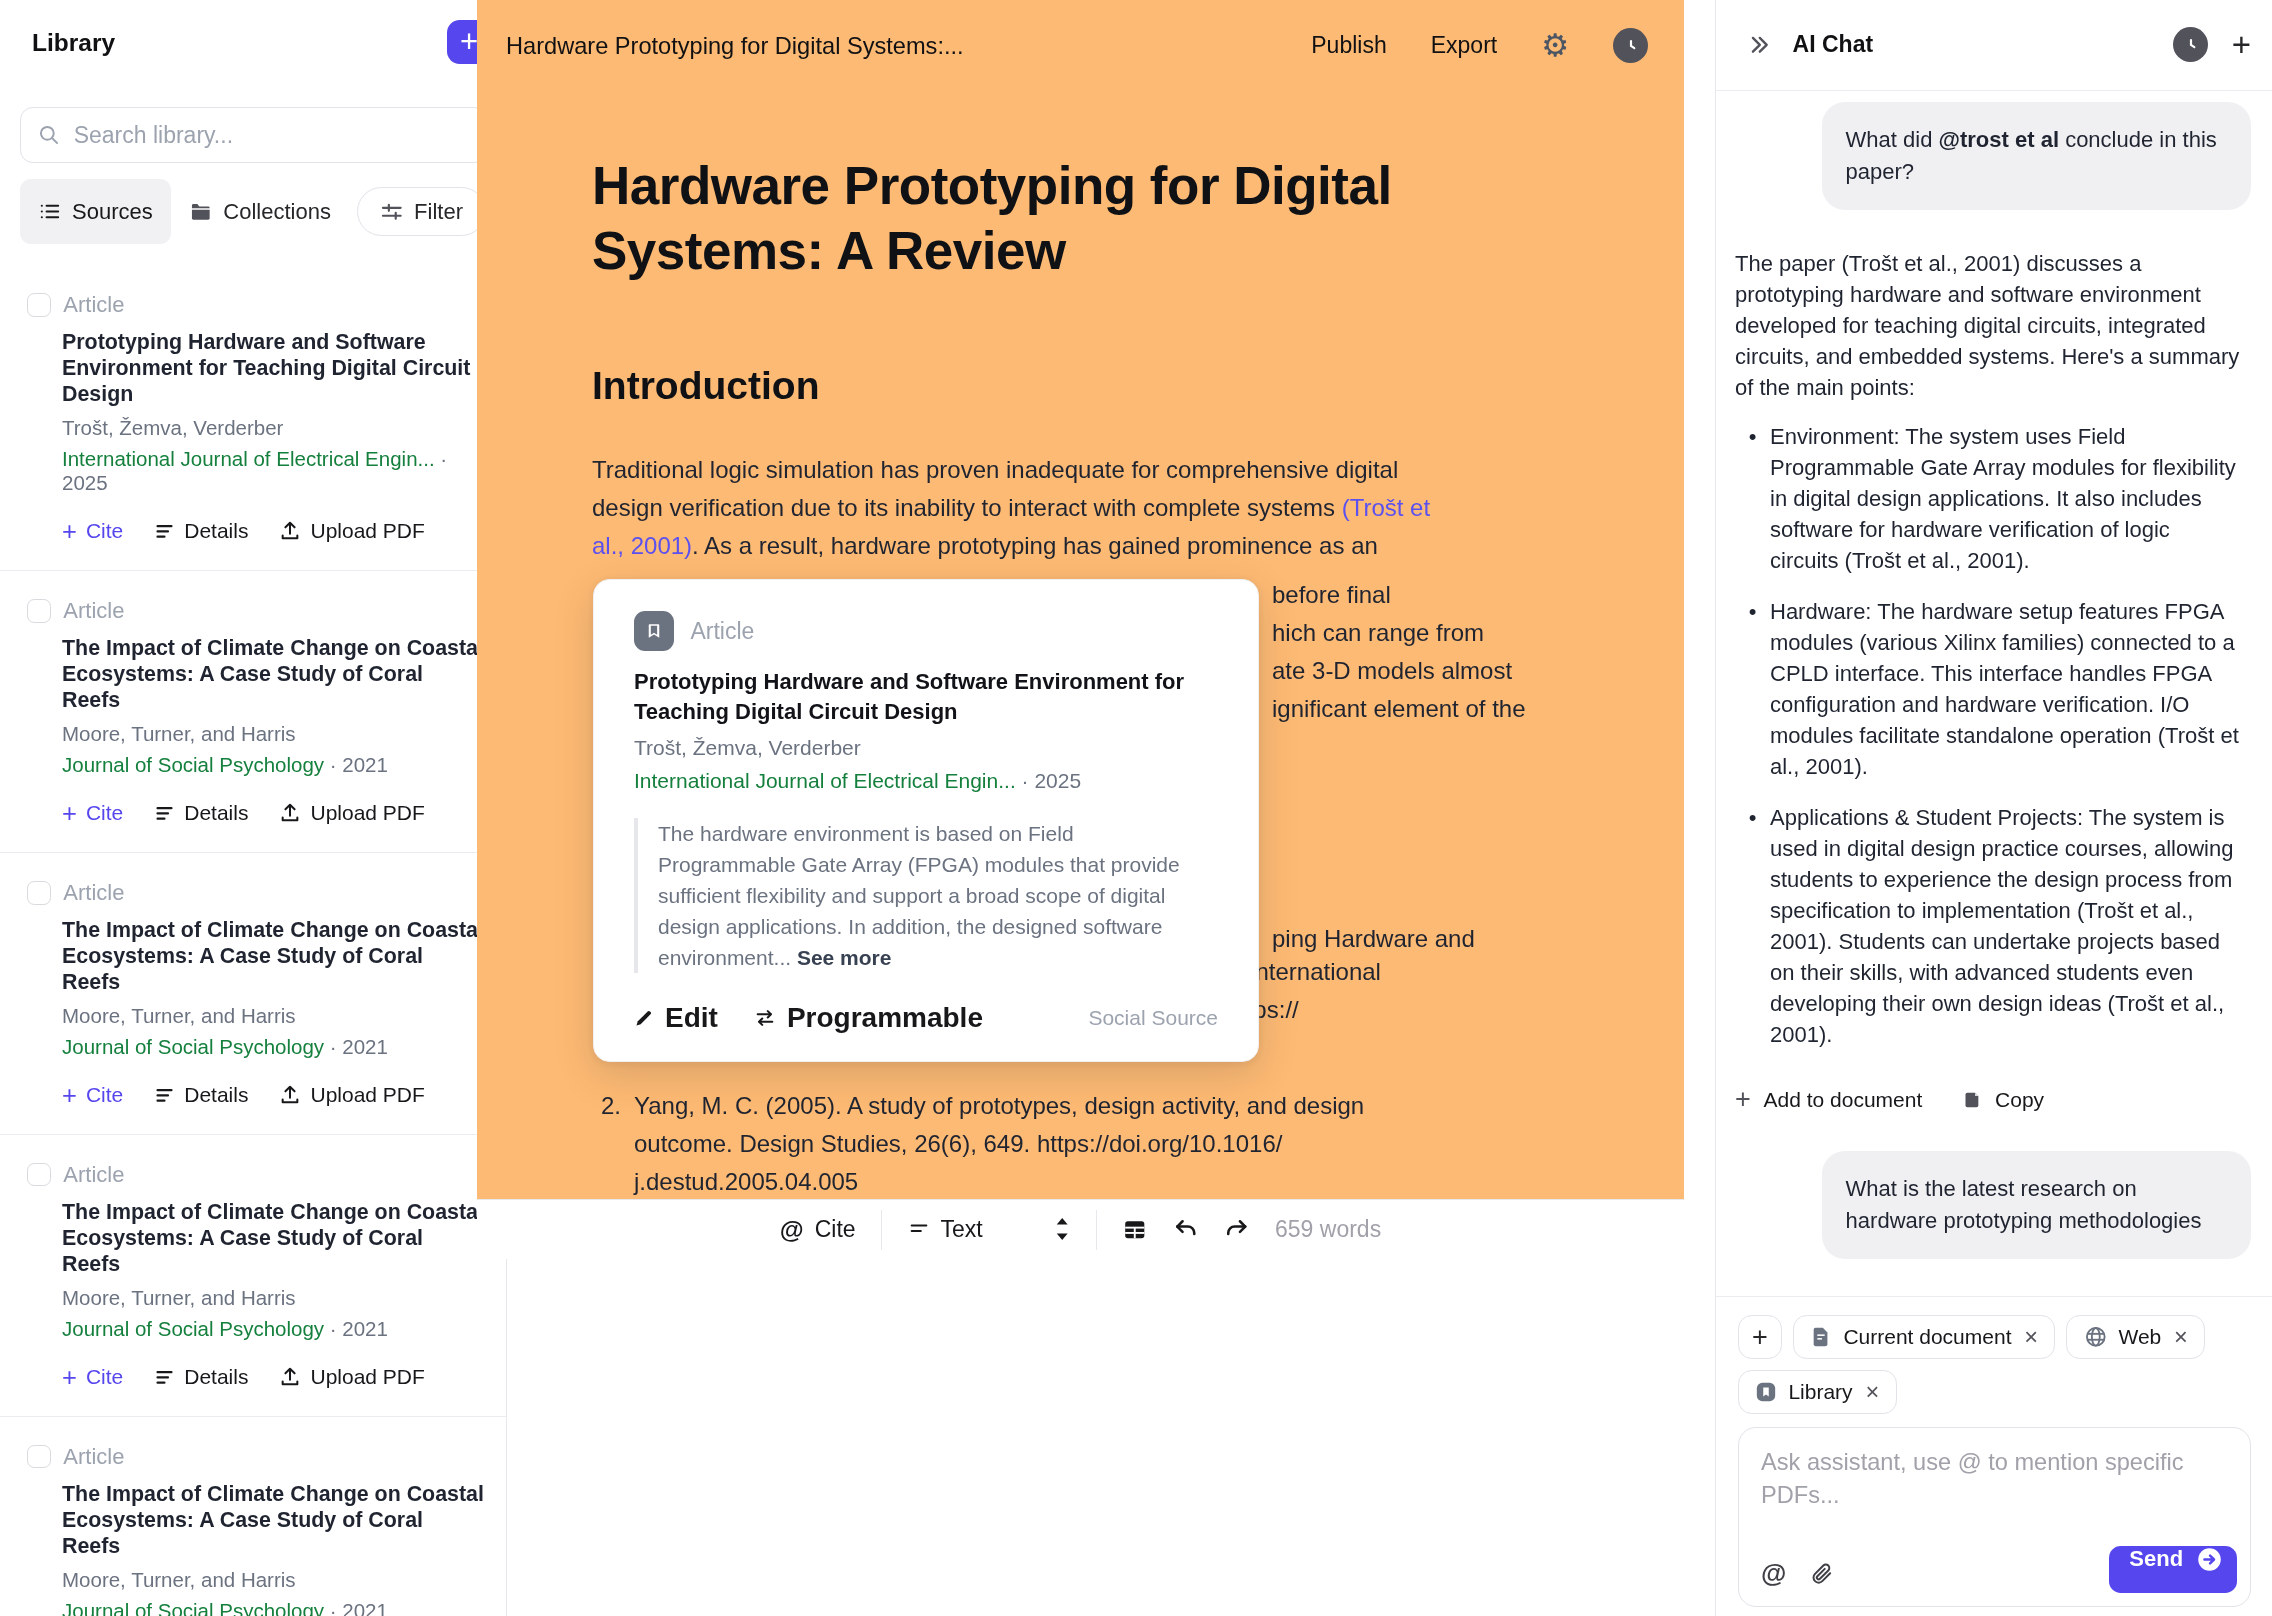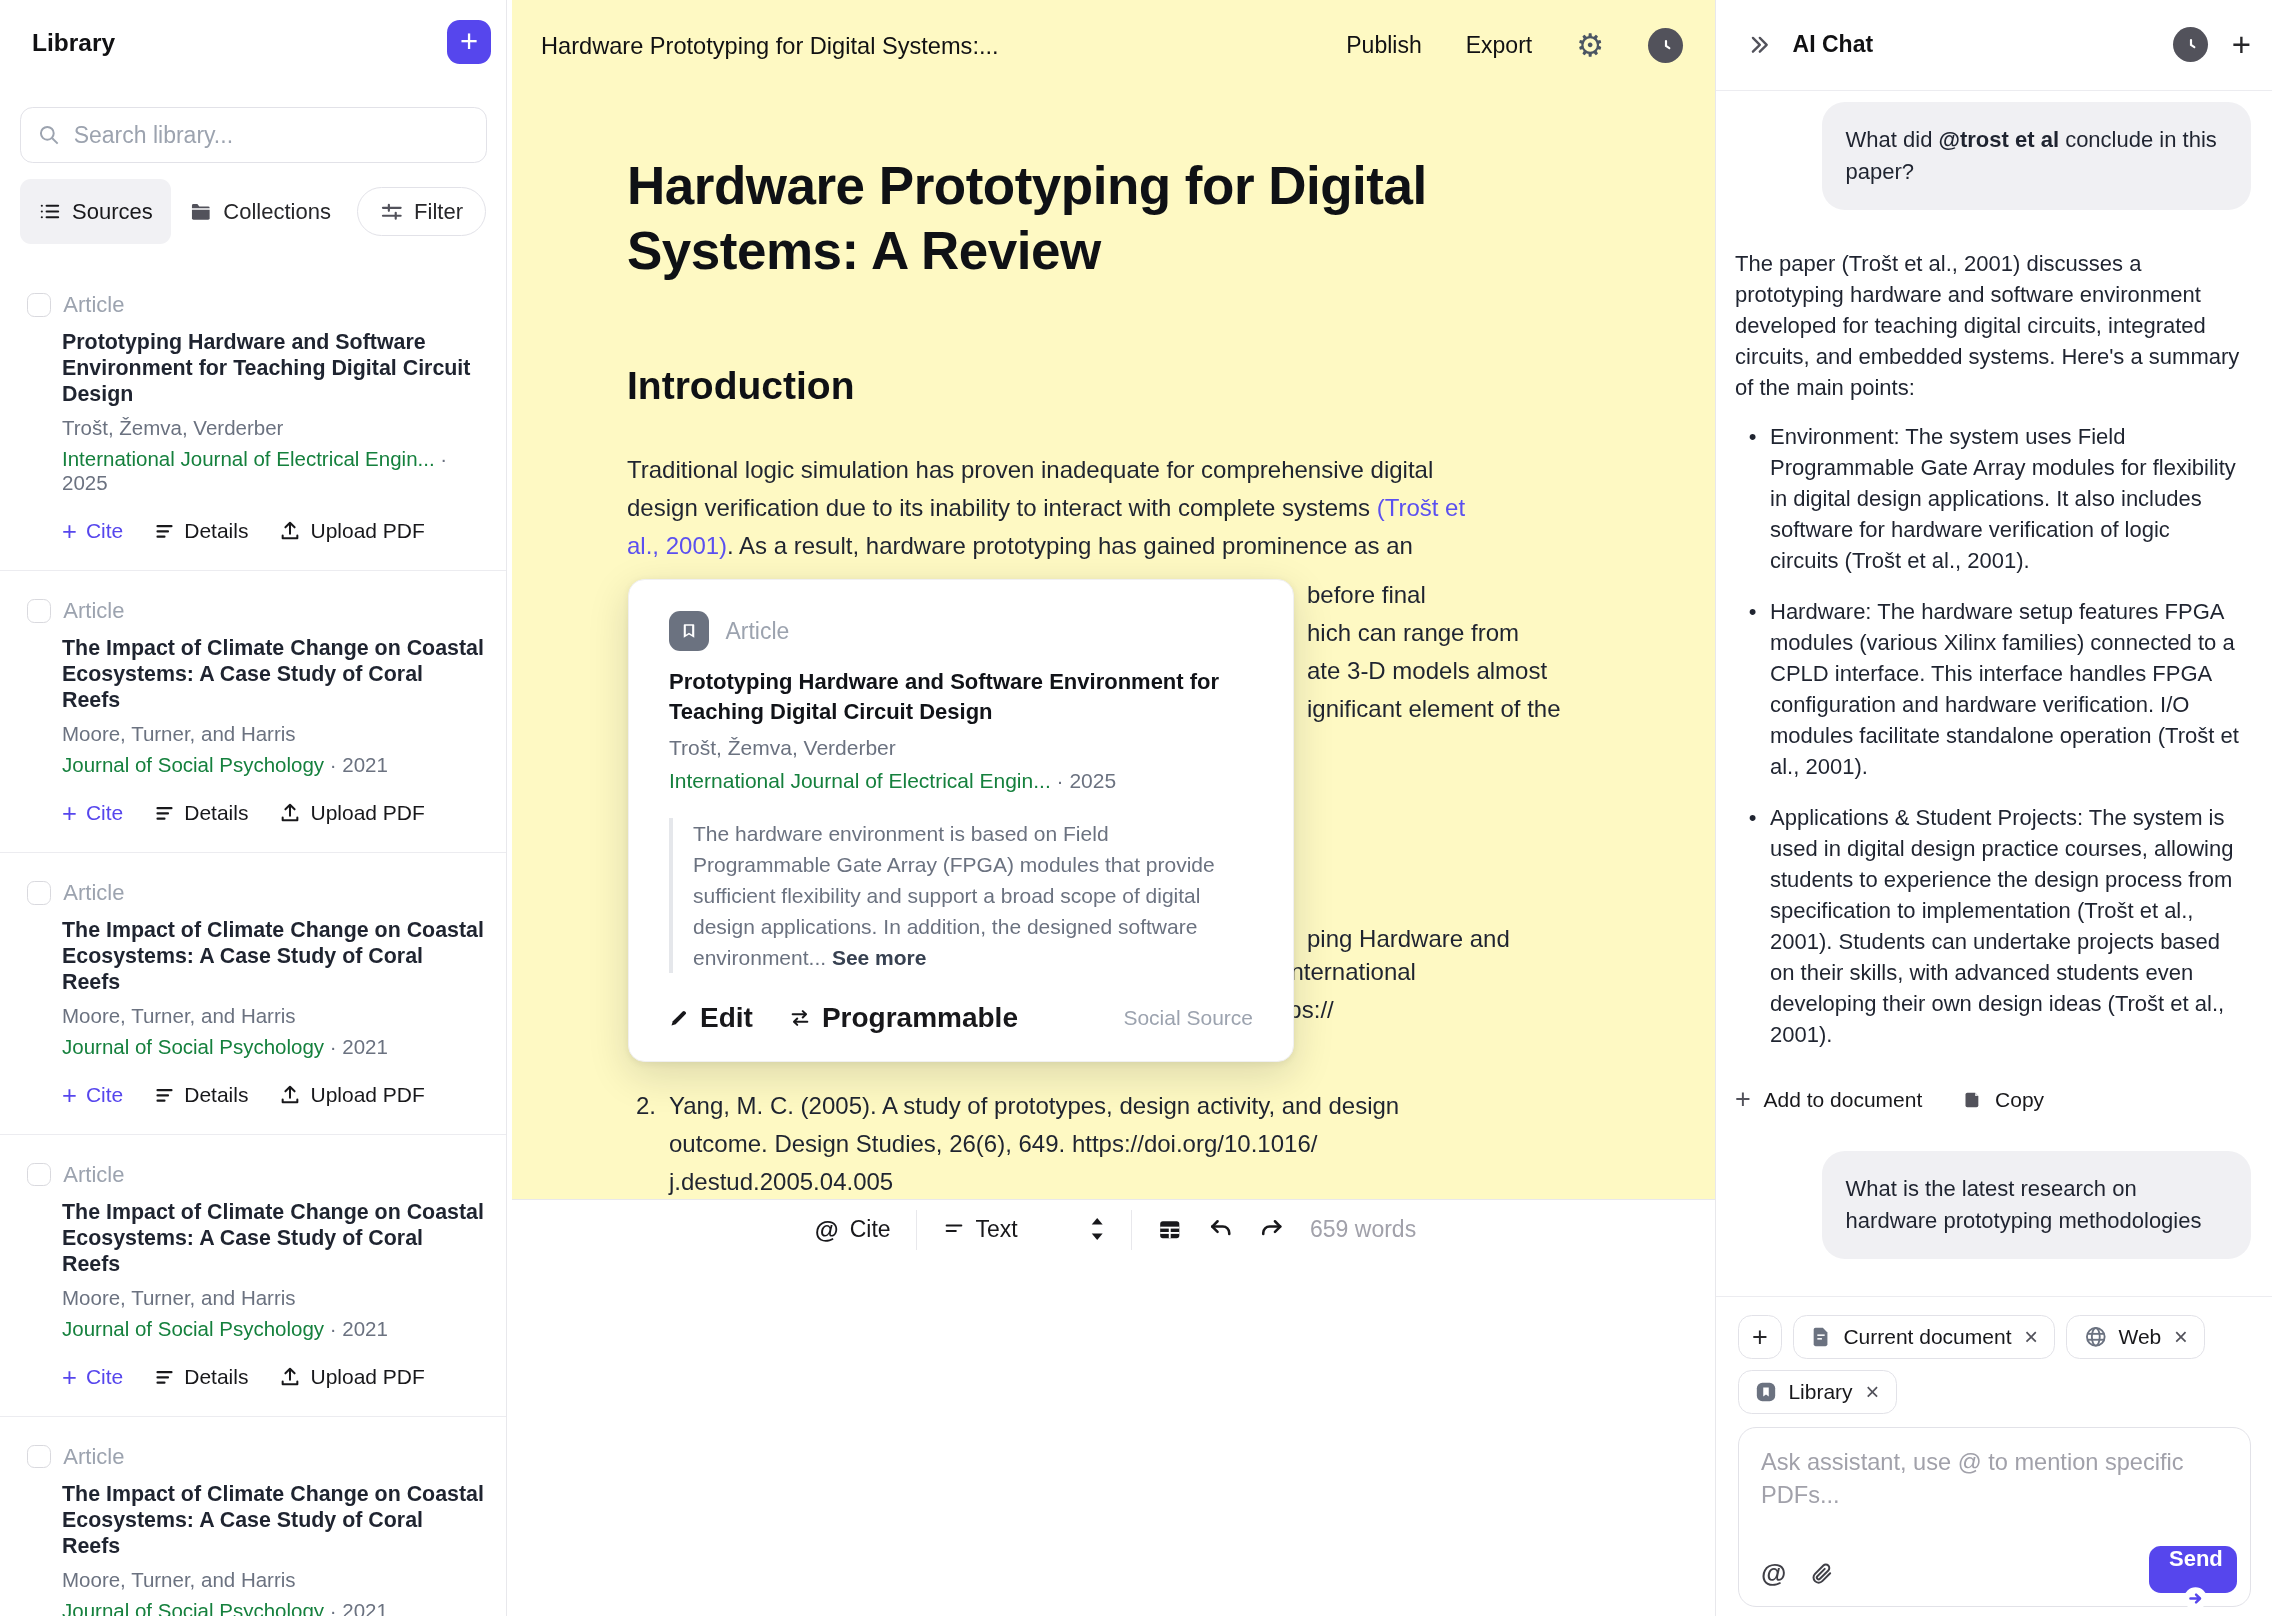--- a/index.html
+++ b/index.html
@@ -30,21 +30,21 @@
   .sb-card-authors { margin-top:9px; font-size:20.5px; color:#6b7280; }
   .sb-card-journal { margin-top:7.3px; font-size:20.5px; }
   .journal-name { color:#15803d; }
   .journal-year { color:#6b7280; }
   .sb-card-actions { margin-top:23.6px; display:flex; align-items:center; gap:31px; }
   .sb-action { display:flex; align-items:center; gap:9px; font-size:21px; font-weight:500; color:#18181b; cursor:pointer; }
   .sb-action.cite { color:#5646ed; }
   .sb-action.cite .plus { font-size:25.5px; line-height:18px; }
 
   
-  .center { position:absolute; left:512px; top:0; width:1207px; height:1259px; background:#fef9c3; }
+  .center { position:absolute; left:477px; top:0; width:1207px; height:1259px; background:#fdba74; }
   .doc-header { position:relative; height:91px; }
   .doc-header-title { position:absolute; left:29px; top:33px; font-size:23.6px; font-weight:500; color:#111113; }
   .doc-header-right { position:absolute; right:36px; top:0; height:91px; display:flex; align-items:center; gap:44px; }
   .hdr-btn { font-size:23px; font-weight:500; color:#111113; cursor:pointer; }
   .gear { font-size:31px; color:#4b5563; cursor:pointer; font-family:"DejaVu Sans", sans-serif; line-height:1; }
   .doc-body { position:relative; height:1466px; overflow:hidden; }
   .doc-title { position:absolute; left:115px; top:62px; width:962px; font-size:53px; font-weight:800; line-height:65px; color:#0f1115; letter-spacing:-0.5px; }
   .doc-h2 { position:absolute; left:115px; top:273px; font-size:39px; font-weight:800; color:#0f1115; }
   .doc-para { position:absolute; left:115px; top:360px; width:982px; font-size:24px; line-height:38px; color:#1f2430; }
   .doc-para .line { white-space:nowrap; }
@@ -106,21 +106,21 @@
   .chat-input-area { position:absolute; left:0; right:0; bottom:0; height:320px; border-top:0.9px solid #ececf0; padding:18px 22px 0 22px; }
   .chips { display:flex; flex-wrap:wrap; gap:11px; }
   .chip { display:flex; align-items:center; gap:11px; height:44px; padding:0 16.4px; border:0.9px solid #e2e2e8; border-radius:13.6px; background:#fff; font-size:21px; font-weight:500; color:#18181b; cursor:pointer; }
   .chip .x { font-size:23.6px; color:#52525b; margin-left:1.8px; cursor:pointer; }
   .chip.add { width:44px; justify-content:center; padding:0; font-size:27px; color:#27272a; }
   .inputbox { position:relative; margin-top:12.7px; height:180px; border:0.9px solid #e2e2e8; border-radius:18px; background:#fff; }
   .inputbox textarea { position:absolute; left:22px; top:18px; right:22px; height:91px; border:none; outline:none; resize:none; font-family:inherit; font-size:23.6px; line-height:33px; color:#18181b; background:transparent; }
   .inputbox textarea::placeholder { color:#a1a1aa; }
   .input-icons { position:absolute; left:22px; bottom:16.4px; display:flex; align-items:center; gap:23.6px; }
   .at-icon { font-size:26px; font-weight:600; color:#3f3f46; cursor:pointer; }
-  .send-btn { position:absolute; right:12.7px; bottom:12.7px; height:47px; display:flex; align-items:center; gap:12.7px; background:#5646ed; border-radius:11.8px; padding:0 14.5px 0 20px; cursor:pointer;flex-direction:column; }
+  .send-btn { position:absolute; right:12.7px; bottom:12.7px; height:47px; display:flex; align-items:flex-start; gap:12.7px; background:#5646ed; border-radius:11.8px; padding:0 14.5px 0 20px; cursor:pointer; }
   .send-label { color:#fff; font-size:22px; font-weight:600; }
 
   svg { display:block; }
 </style>
 </head>
 <body>
 
 <div class="app">
 
   <div class="sidebar">

